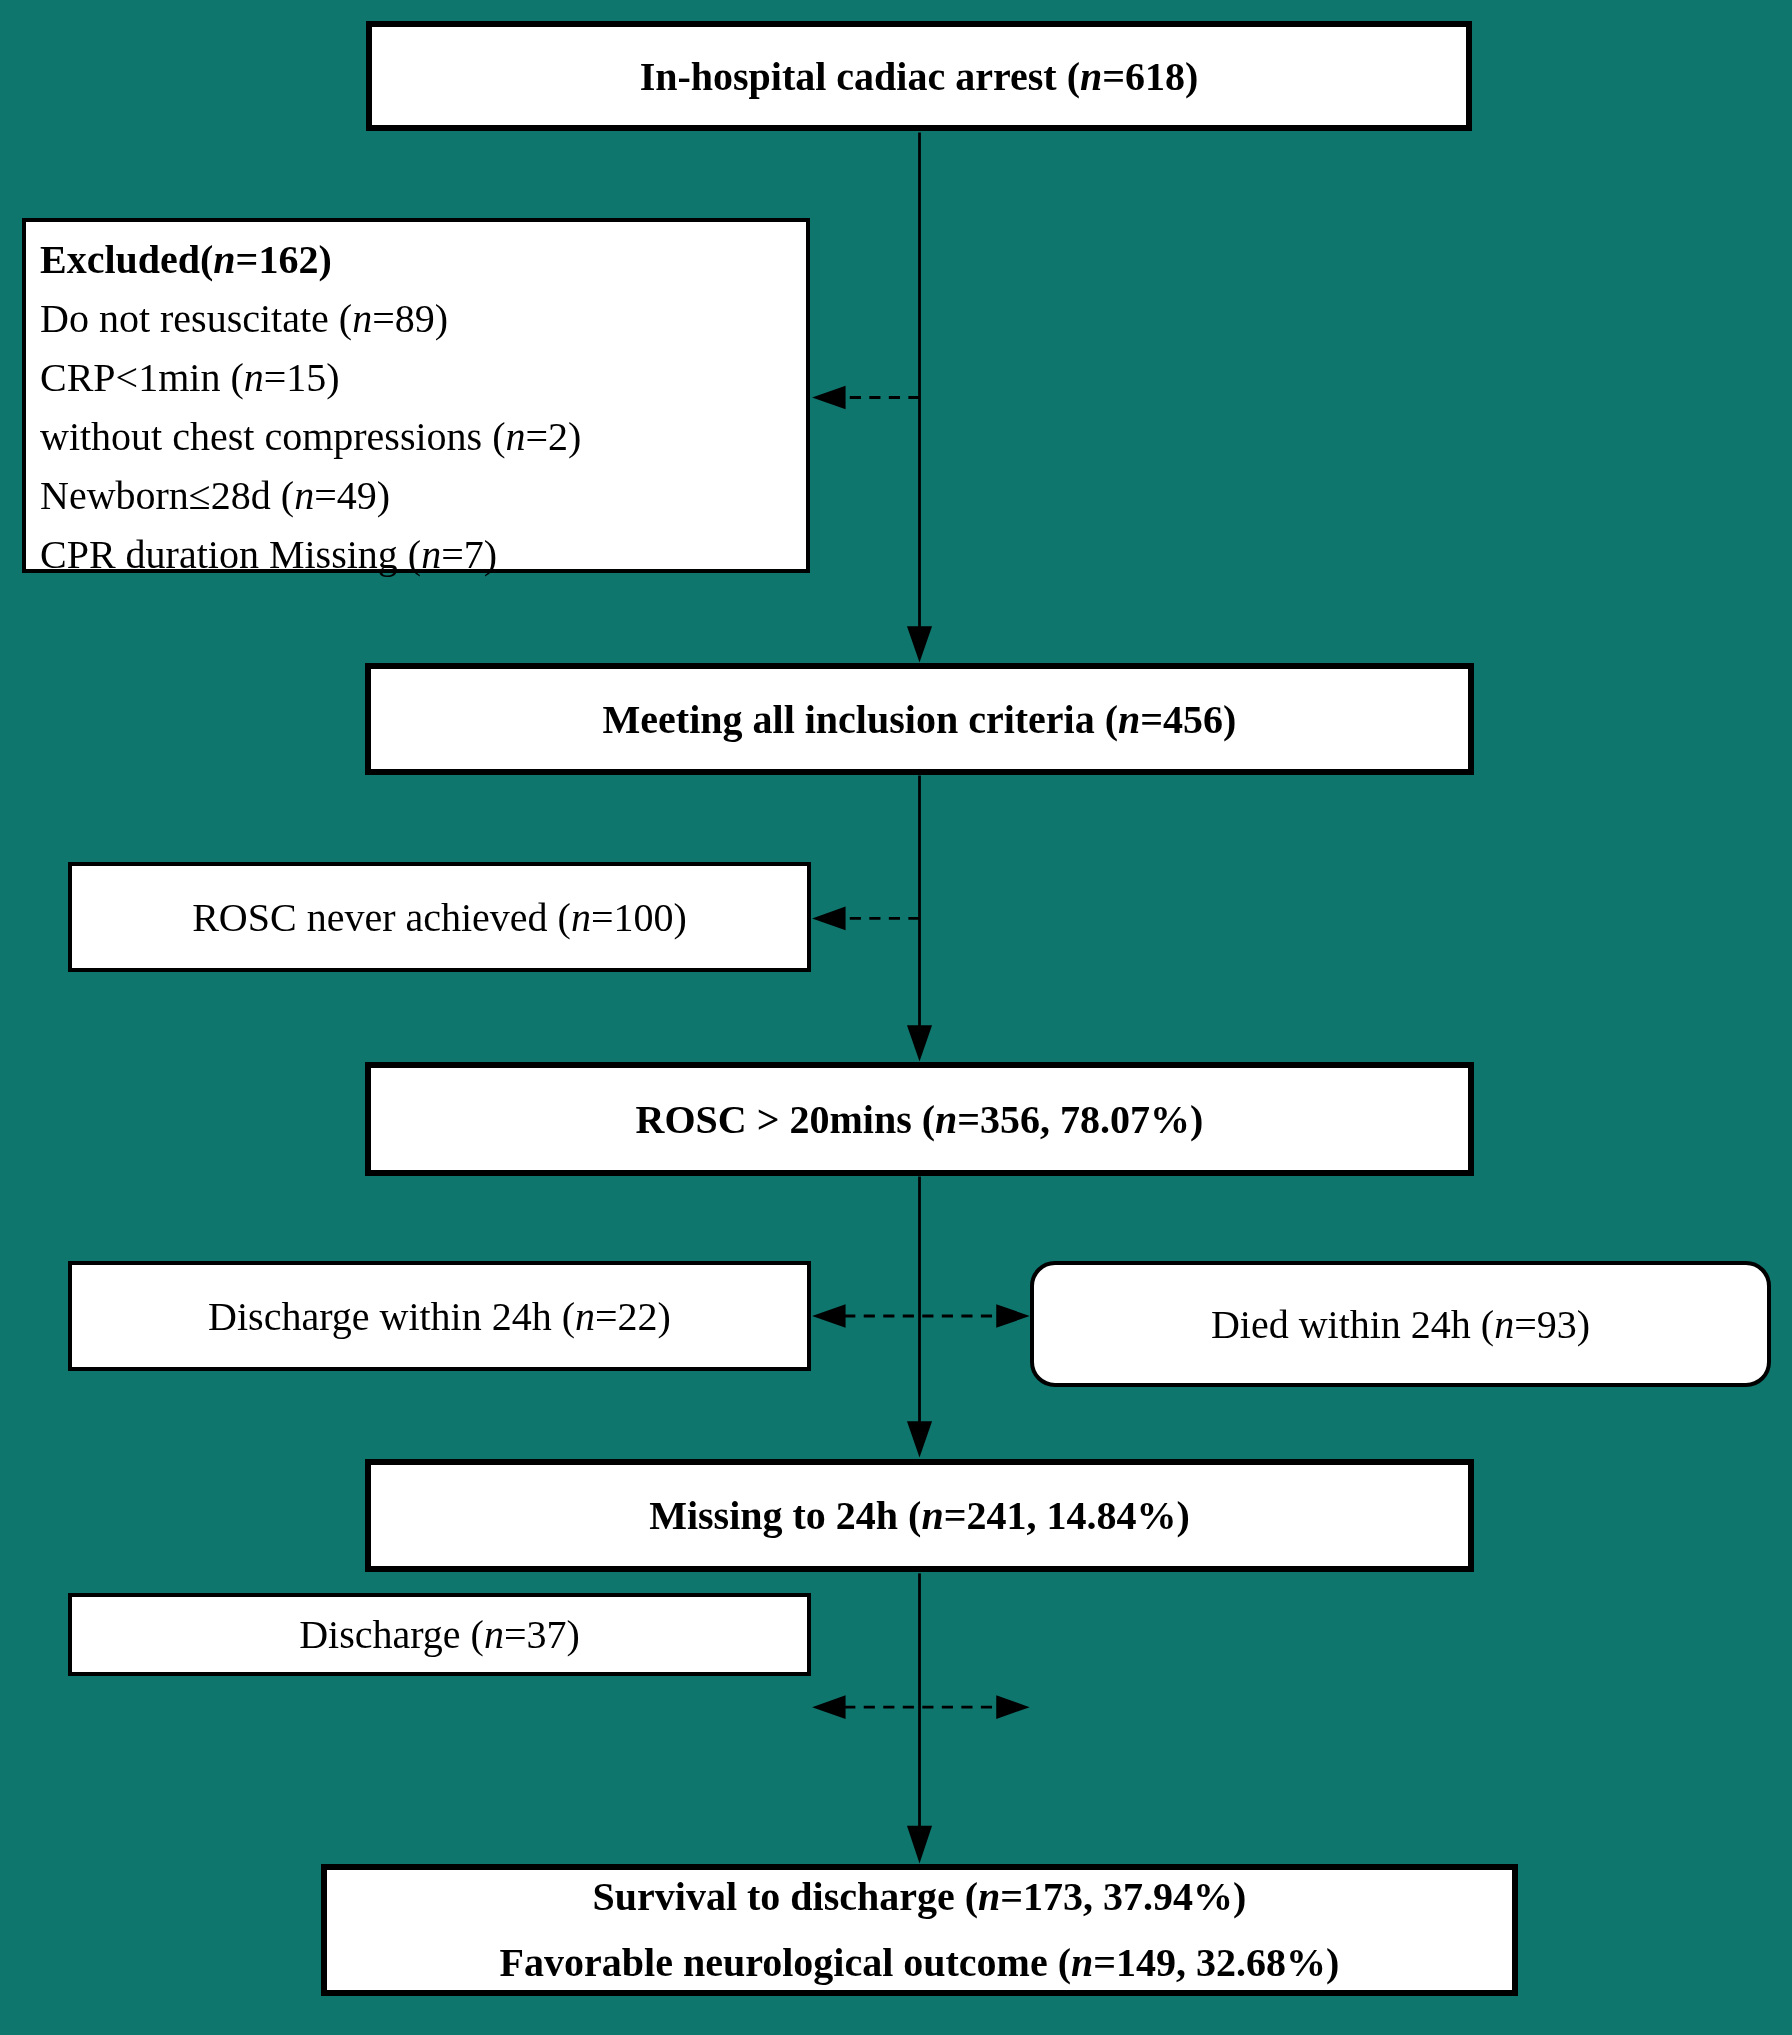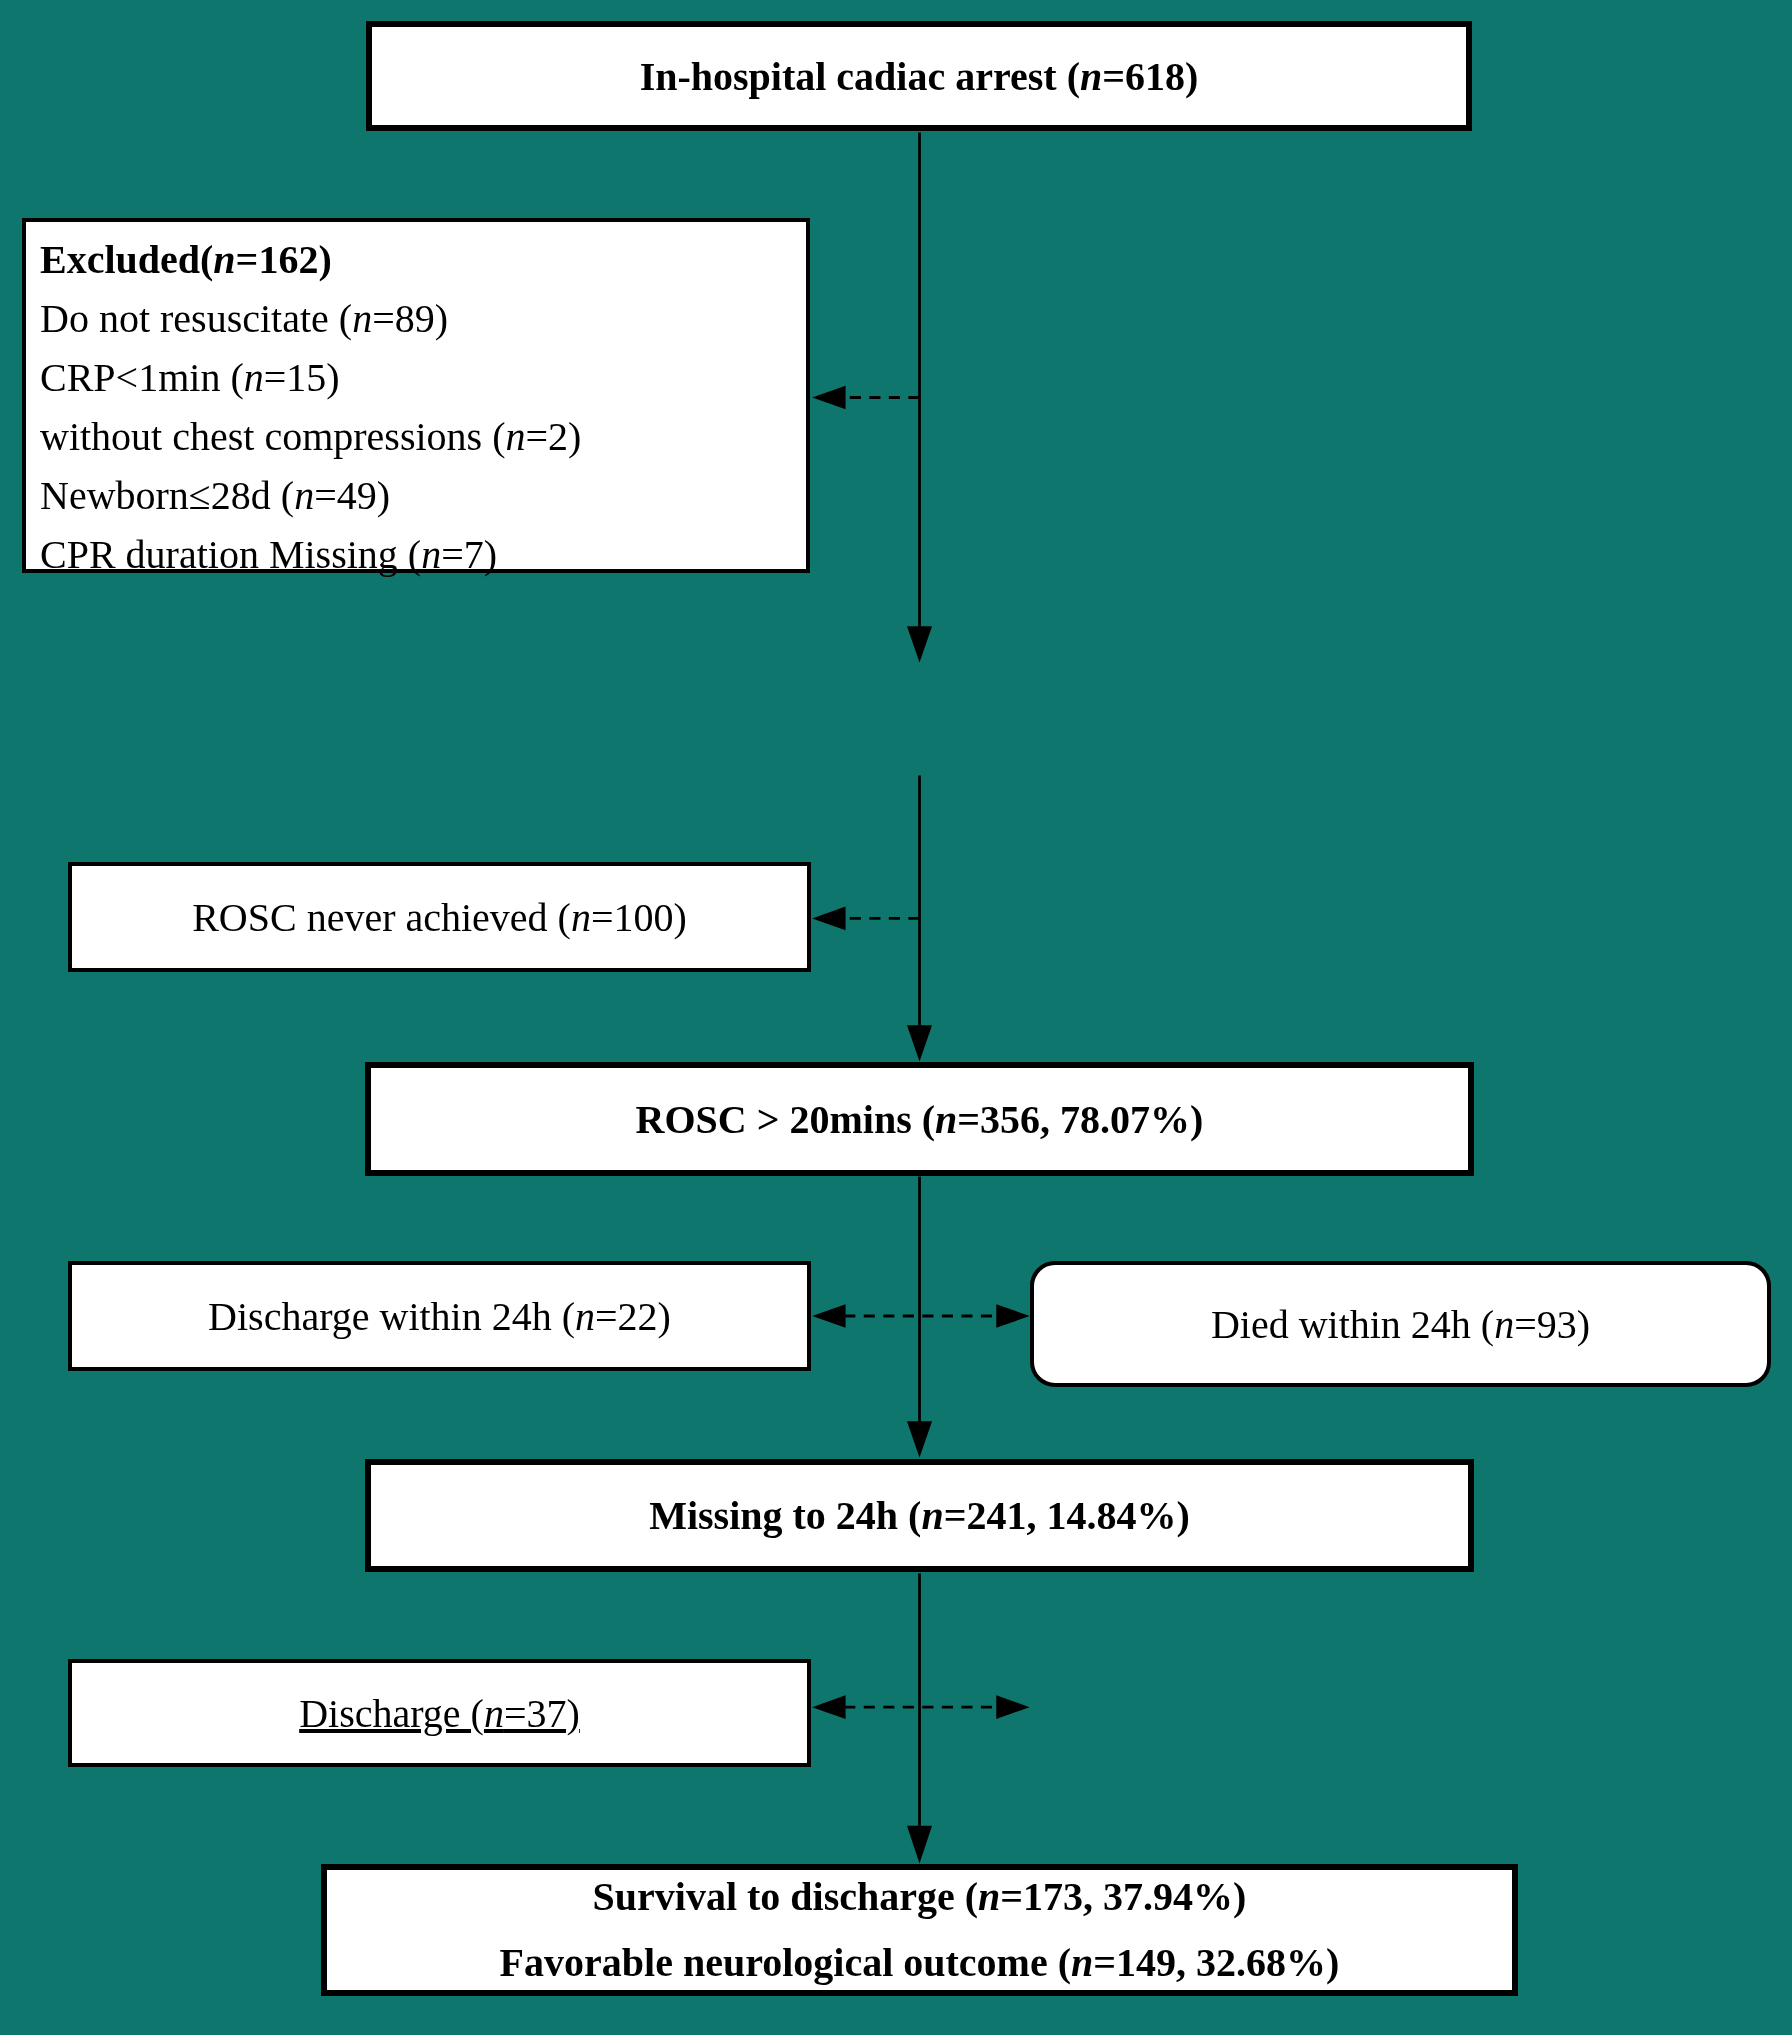--- a/index.html
+++ b/index.html
@@ -112,20 +112,23 @@
 
   <div class="box excluded-box" style="left:22px; top:218px; width:788px; height:355px;">
     <span class="line title-line"><span>Excluded(</span><span class="n-italic">n</span><span>=162)</span></span>
     <span class="line"><span>Do not resuscitate (</span><span class="n-italic">n</span><span>=89)</span></span>
     <span class="line"><span>CRP&lt;1min (</span><span class="n-italic">n</span><span>=15)</span></span>
     <span class="line"><span>without chest compressions (</span><span class="n-italic">n</span><span>=2)</span></span>
     <span class="line"><span>Newborn≤28d (</span><span class="n-italic">n</span><span>=49)</span></span>
     <span class="line"><span>CPR duration Missing (</span><span class="n-italic">n</span><span>=7)</span></span>
   </div>
 
+  <div class="box center-col" style="left:365px; top:663px; width:1109px; height:112px;">
+    <span class="line"><span>Meeting all inclusion criteria (</span><span class="n-italic">n</span><span>=456)</span></span>
+  </div>
 
   <div class="box side-col" style="left:68px; top:862px; width:743px; height:110px;">
     <span class="line"><span>ROSC never achieved (</span><span class="n-italic">n</span><span>=100)</span></span>
   </div>
 
   <div class="box center-col" style="left:365px; top:1062px; width:1109px; height:114px;">
     <span class="line"><span>ROSC &gt; 20mins (</span><span class="n-italic">n</span><span>=356, 78.07%)</span></span>
   </div>
 
   <div class="box side-col" style="left:68px; top:1261px; width:743px; height:110px;">
@@ -133,21 +136,21 @@
   </div>
 
   <div class="box side-col" style="left:1030px; top:1261px; width:741px; height:126px;border-radius:25px;">
     <span class="line"><span>Died within 24h (</span><span class="n-italic">n</span><span>=93)</span></span>
   </div>
 
   <div class="box center-col" style="left:365px; top:1459px; width:1109px; height:113px;">
     <span class="line"><span>Missing to 24h (</span><span class="n-italic">n</span><span>=241, 14.84%)</span></span>
   </div>
 
-  <div class="box side-col" style="left:68px; top:1659px; width:743px; height:108px;text-decoration:underline;">
+  <div class="box side-col" style="left:68px; top:1593px; width:743px; height:83px;">
     <span class="line"><span>Discharge (</span><span class="n-italic">n</span><span>=37)</span></span>
   </div>
 
 
   <div class="box center-col multi-line" style="left:321px; top:1864px; width:1197px; height:132px;">
     <span class="line"><span>Survival to discharge (</span><span class="n-italic">n</span><span>=173, 37.94%)</span></span>
     <span class="line"><span>Favorable neurological outcome (</span><span class="n-italic">n</span><span>=149, 32.68%)</span></span>
   </div>
 
 </div>

